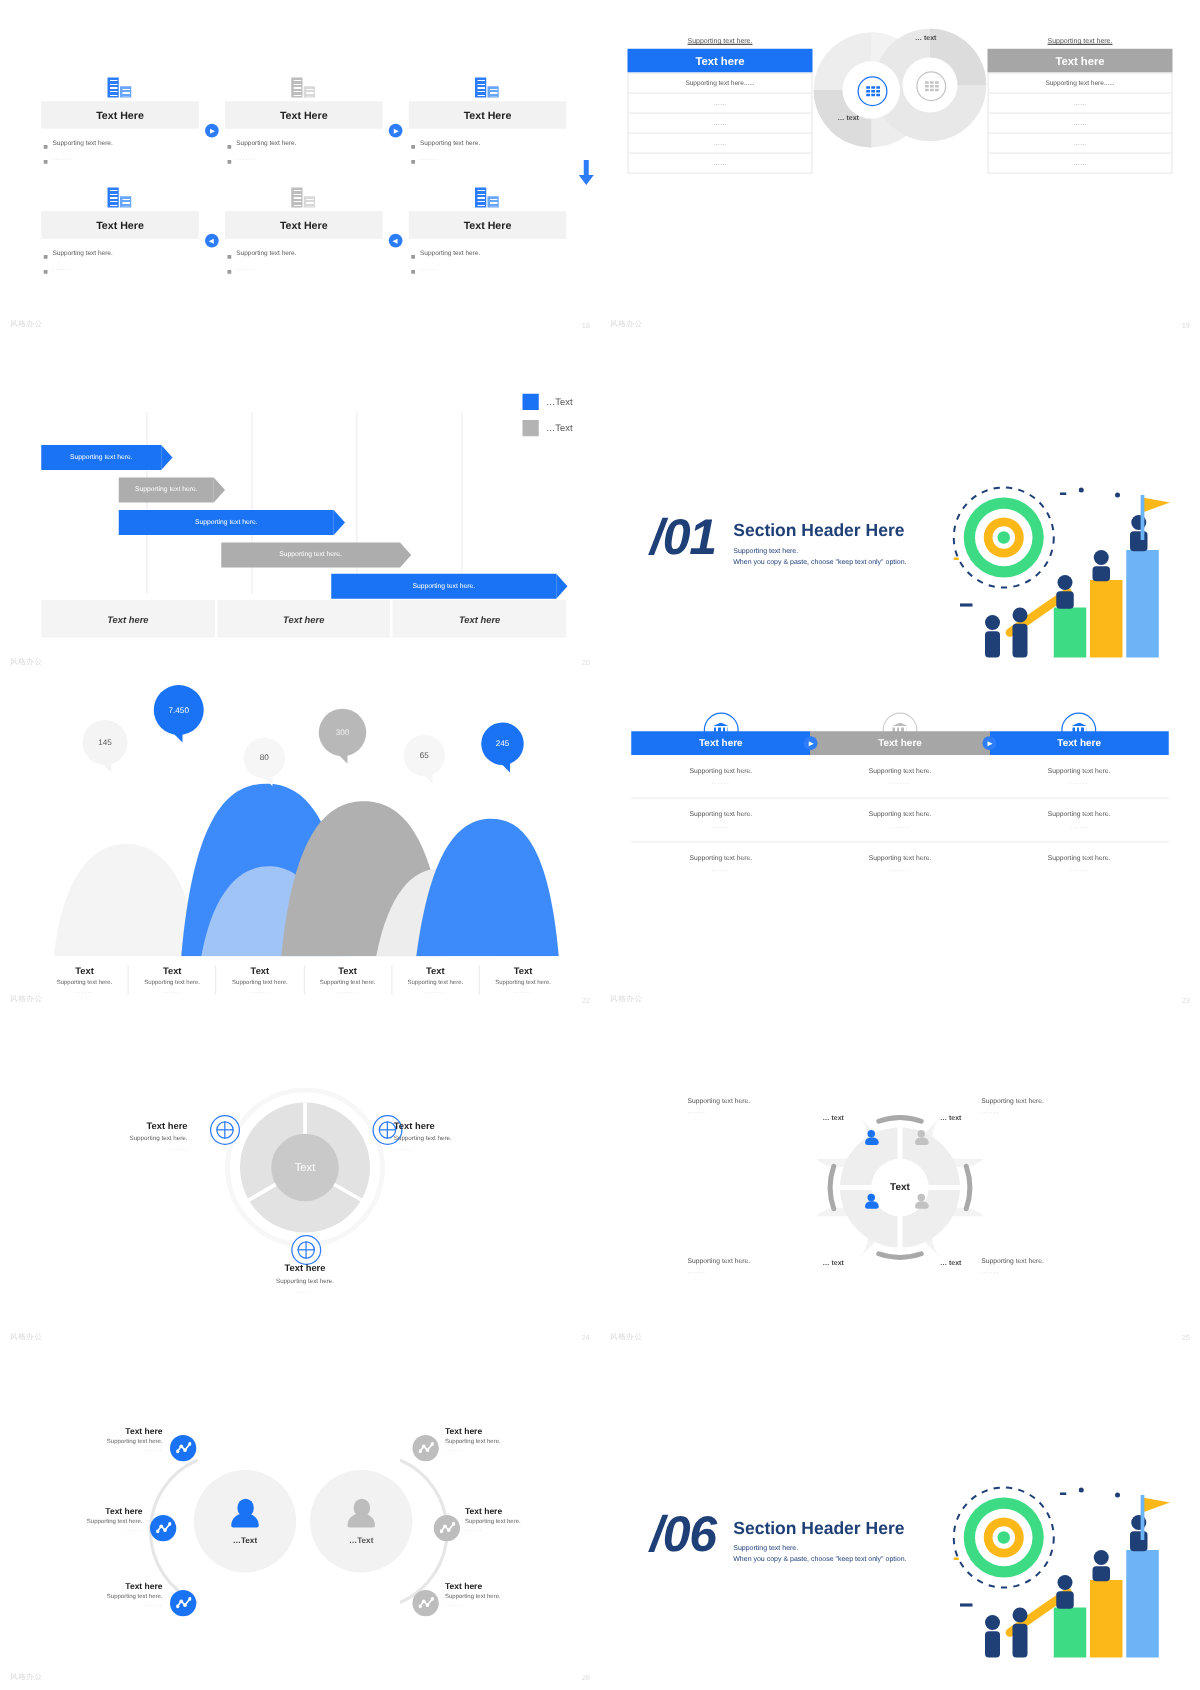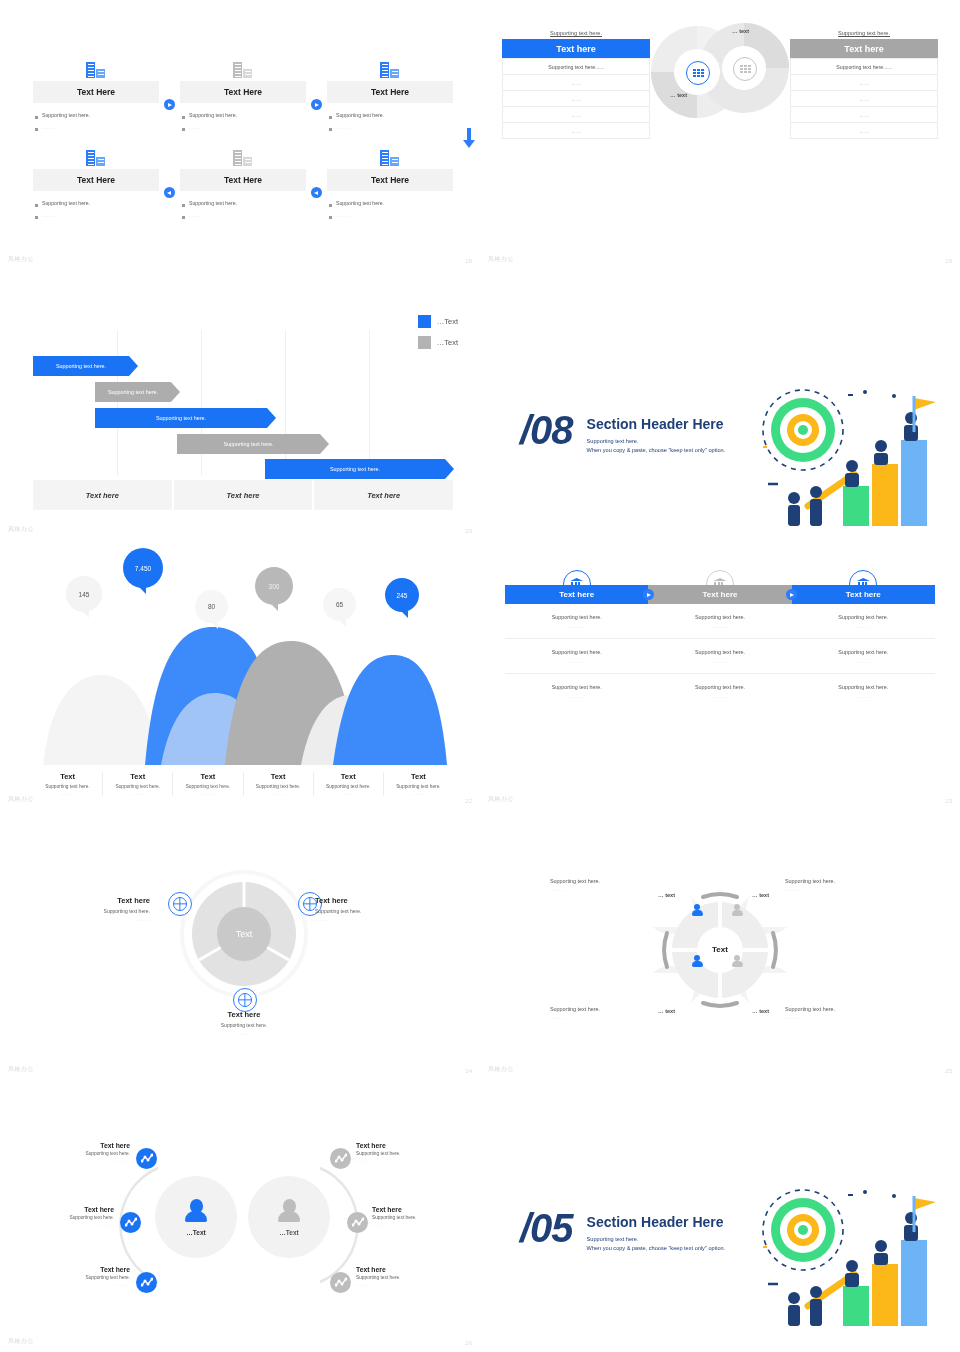--- a/index.html
+++ b/index.html
@@ -429,21 +429,21 @@
       <div>Text here</div>
     </div>
   </div>
 
   <div class="footer-brand">风格办公</div>
   <div class="footer-page">20</div>
 </div>
 
 <div class="slide sec" id="s21" style="left:480px;top:270px;width:480px;height:270px">
   <div style="position:absolute;left:40px;top:140px;display:flex;gap:14px;align-items:flex-start">
-    <div class="num">/08</div>
+    <div class="num">/01</div>
     <div style="padding-top:6px">
       <div class="ttl">Section Header Here</div>
       <div class="sub">Supporting text here.</div>
       <div class="sub">When you copy &amp; paste, choose "keep text only" option.</div>
     </div>
   </div>
   <svg class="illu" style="left:268px;top:118px" viewBox="0 0 190 140">
     <circle cx="55" cy="42" r="40" fill="none" stroke="#1f3f77" stroke-width="1.6" stroke-dasharray="5 5"></circle>
     <circle cx="55" cy="42" r="32" fill="#3ddc84"></circle>
     <circle cx="55" cy="42" r="23" fill="#fff"></circle>
@@ -879,21 +879,21 @@
     <div class="s">Supporting text here.</div>
     <div class="d">......</div>
   </div>
 
   <div class="footer-brand">风格办公</div>
   <div class="footer-page">26</div>
 </div>
 
 <div class="slide sec" id="s27">
   <div style="position:absolute;left:40px;top:128px;display:flex;gap:14px;align-items:flex-start">
-    <div class="num">/05</div>
+    <div class="num">/06</div>
     <div style="padding-top:6px">
       <div class="ttl">Section Header Here</div>
       <div class="sub">Supporting text here.</div>
       <div class="sub">When you copy &amp; paste, choose "keep text only" option.</div>
     </div>
   </div>
   <svg class="illu" style="left:268px;top:108px" viewBox="0 0 190 140">
     <circle cx="55" cy="42" r="40" fill="none" stroke="#1f3f77" stroke-width="1.6" stroke-dasharray="5 5"></circle>
     <circle cx="55" cy="42" r="32" fill="#3ddc84"></circle>
     <circle cx="55" cy="42" r="23" fill="#fff"></circle>

